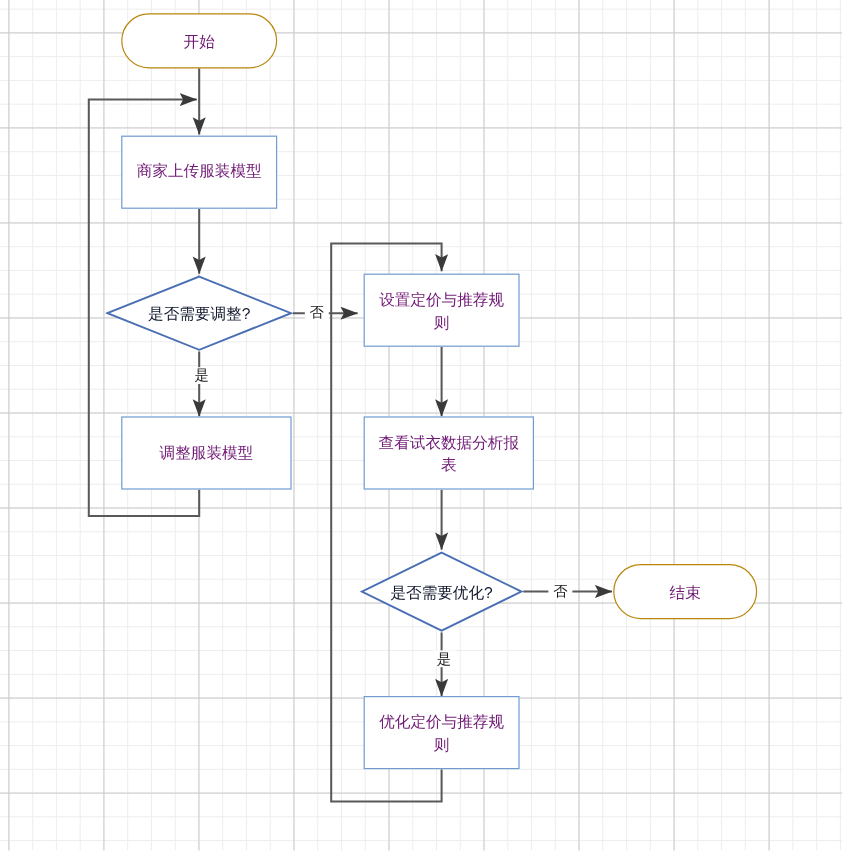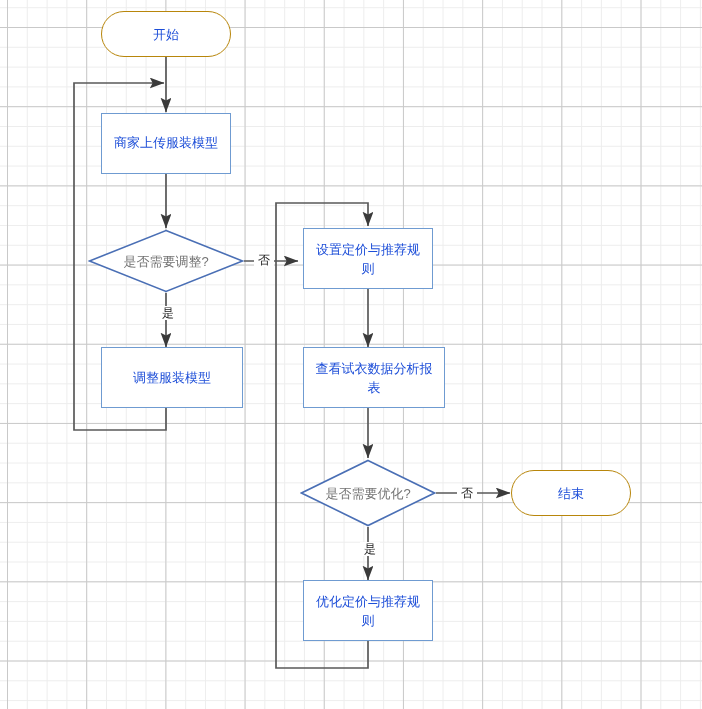--- a/index.html
+++ b/index.html
@@ -44,38 +44,38 @@
   .node {
     position: absolute;
     box-sizing: border-box;
     display: flex;
     align-items: center;
     justify-content: center;
     text-align: center;
     background: #ffffff;
     font-size: 13px;
     line-height: 19px;
-    color: #1d4ed8;
+    color: #701a75;
   }
   .node.process {
     border: 1.6px solid #6f9bd1;
   }
   .node.terminator {
     border: 1.8px solid #b8860b;
     border-radius: 28px;
   }
   .node-label {
     padding: 0 9px;
     white-space: pre-line;
   }
   .decision {
     position: absolute;
     font-size: 13px;
     line-height: 19px;
-    color: #737373;
+    color: #0f172a;
   }
   .decision svg {
     position: absolute;
     left: 0;
     top: 0;
   }
   .decision .decision-label {
     position: absolute;
     left: 0;
     top: 0;

